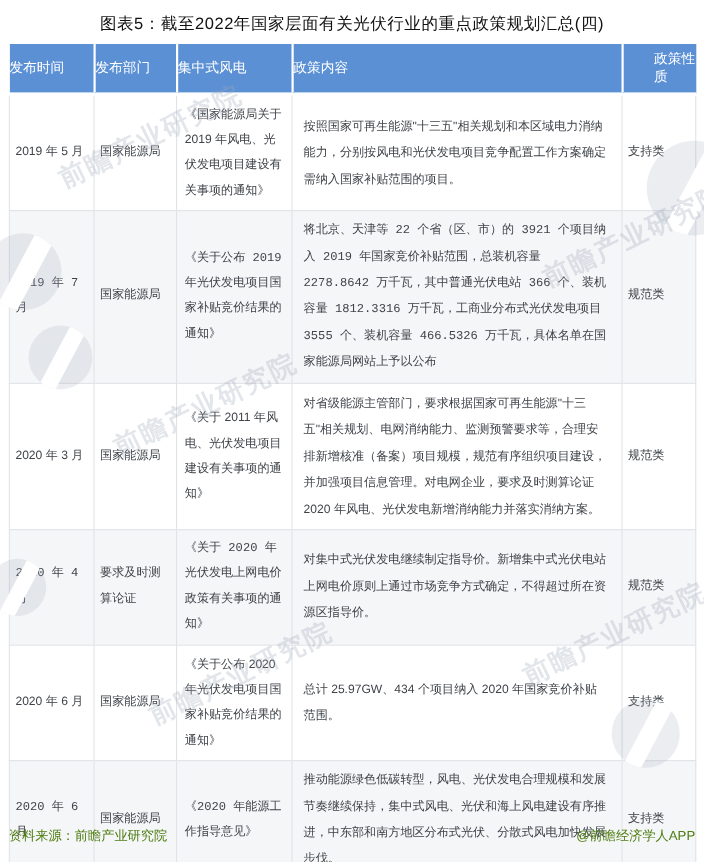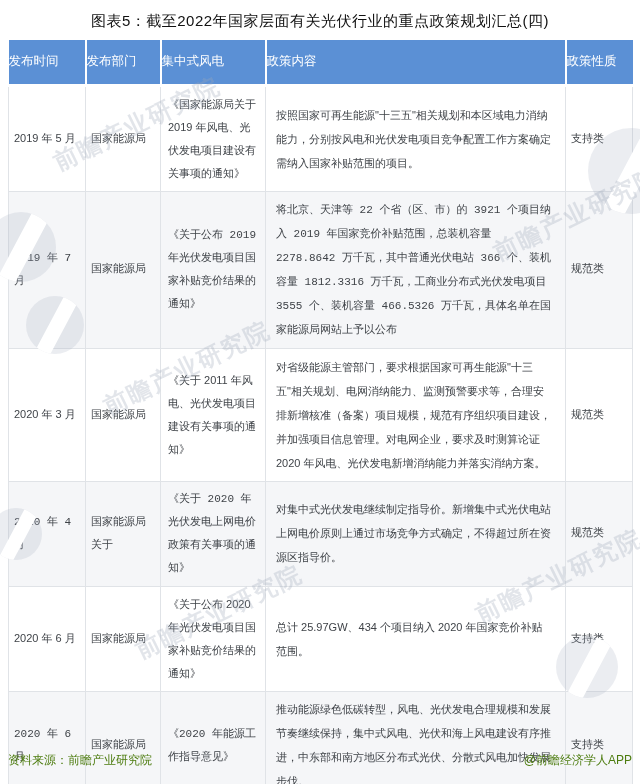--- a/index.html
+++ b/index.html
@@ -34,21 +34,21 @@
     background: #5b90d5;
     color: #ffffff;
     font-size: 12.5px;
     font-weight: normal;
     height: 45px;
     text-align: left;
     vertical-align: middle;
     border-right: 2px solid #ffffff;
     border-bottom: 3px solid #ffffff;
   }
-  thead th:last-child { border-right: none; }
+  thead th:last-child { border-right: none; padding-left: 28px; }
 
   tbody td {
     border: 1px solid #e0e3e7;
     font-size: 11px;
     color: #3f4348;
     vertical-align: middle;
     line-height: 23px;
     padding: 6px 5px;
     background: transparent;
   }
@@ -156,21 +156,21 @@
       </tr>
       <tr class="r3">
         <td class="cell-date">2020 年 3 月</td>
         <td class="cell-dept">国家能源局</td>
         <td class="cell-name">《关于 2011 年风电、光伏发电项目建设有关事项的通知》</td>
         <td class="cell-content">对省级能源主管部门，要求根据国家可再生能源"十三五"相关规划、电网消纳能力、监测预警要求等，合理安排新增核准（备案）项目规模，规范有序组织项目建设，并加强项目信息管理。对电网企业，要求及时测算论证 2020 年风电、光伏发电新增消纳能力并落实消纳方案。</td>
         <td class="cell-type">规范类</td>
       </tr>
       <tr class="r4 alt">
         <td class="cell-date">2020 年 4 月</td>
-        <td class="cell-dept">国家能源局关于</td>
+        <td class="cell-dept">要求及时测算论证</td>
         <td class="cell-name">《关于 2020 年光伏发电上网电价政策有关事项的通知》</td>
         <td class="cell-content">对集中式光伏发电继续制定指导价。新增集中式光伏电站上网电价原则上通过市场竞争方式确定，不得超过所在资源区指导价。</td>
         <td class="cell-type">规范类</td>
       </tr>
       <tr class="r5">
         <td class="cell-date">2020 年 6 月</td>
         <td class="cell-dept">国家能源局</td>
         <td class="cell-name">《关于公布 2020 年光伏发电项目国家补贴竞价结果的通知》</td>
         <td class="cell-content">总计 25.97GW、434 个项目纳入 2020 年国家竞价补贴范围。</td>
         <td class="cell-type">支持类</td>

